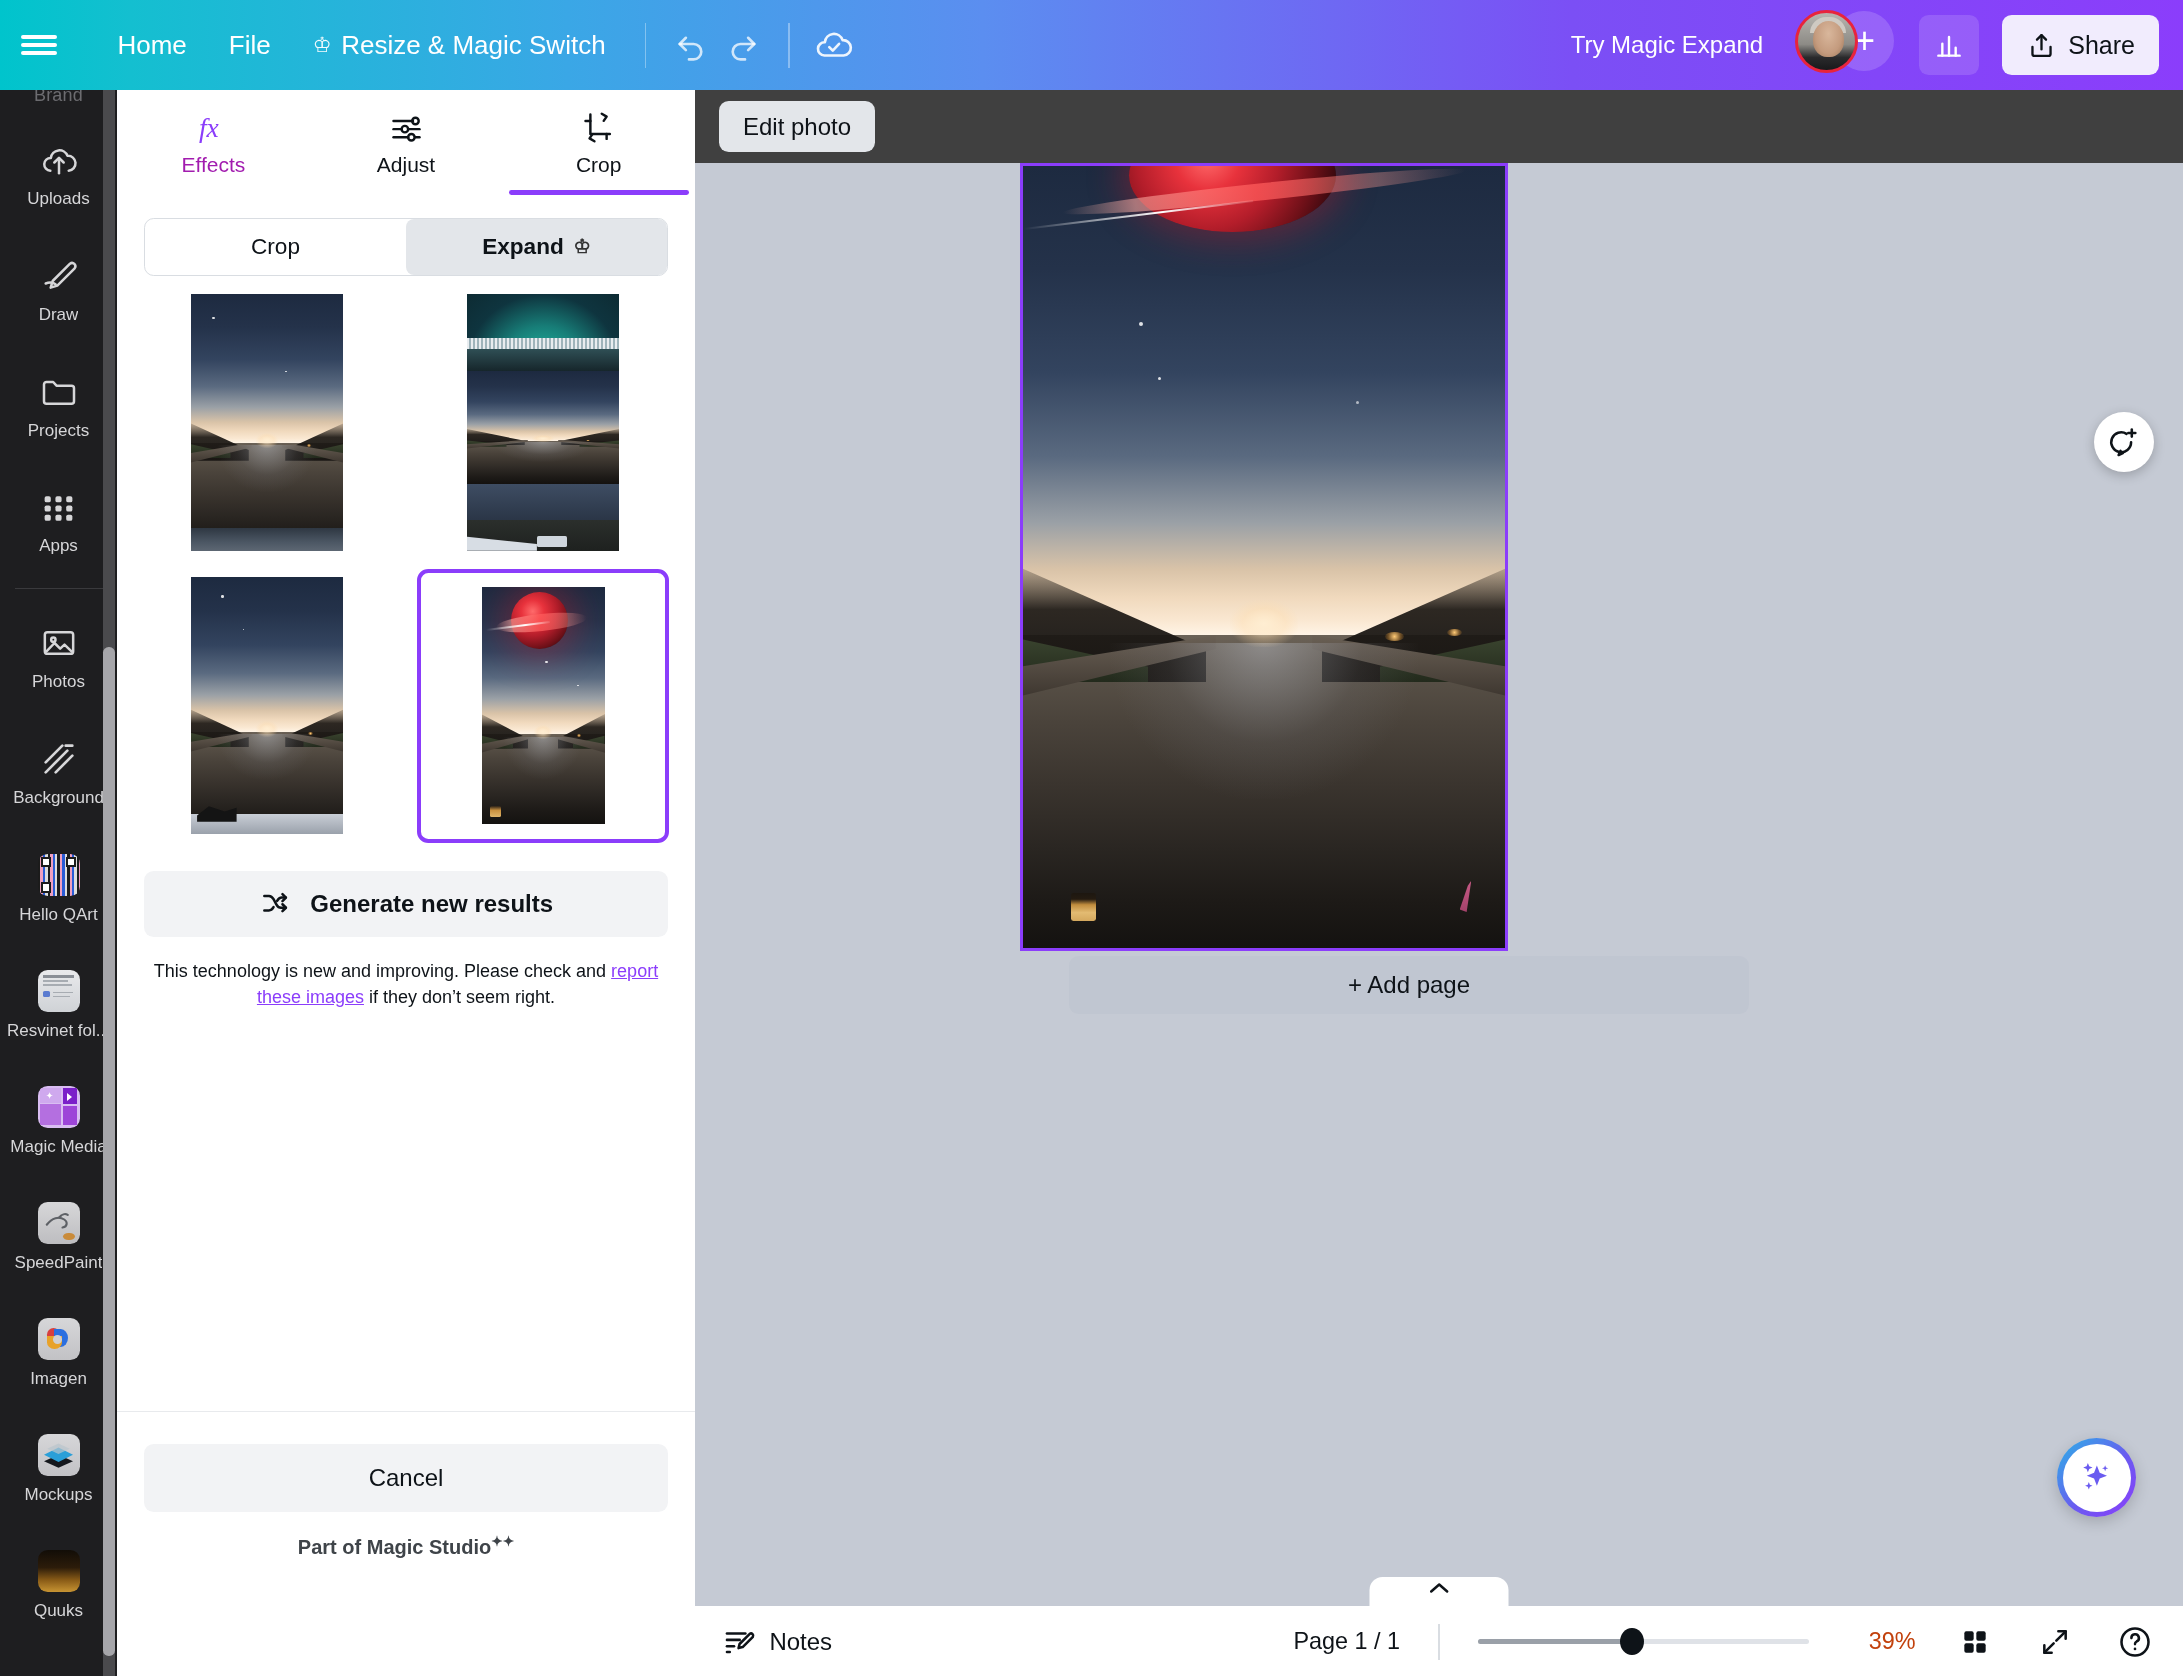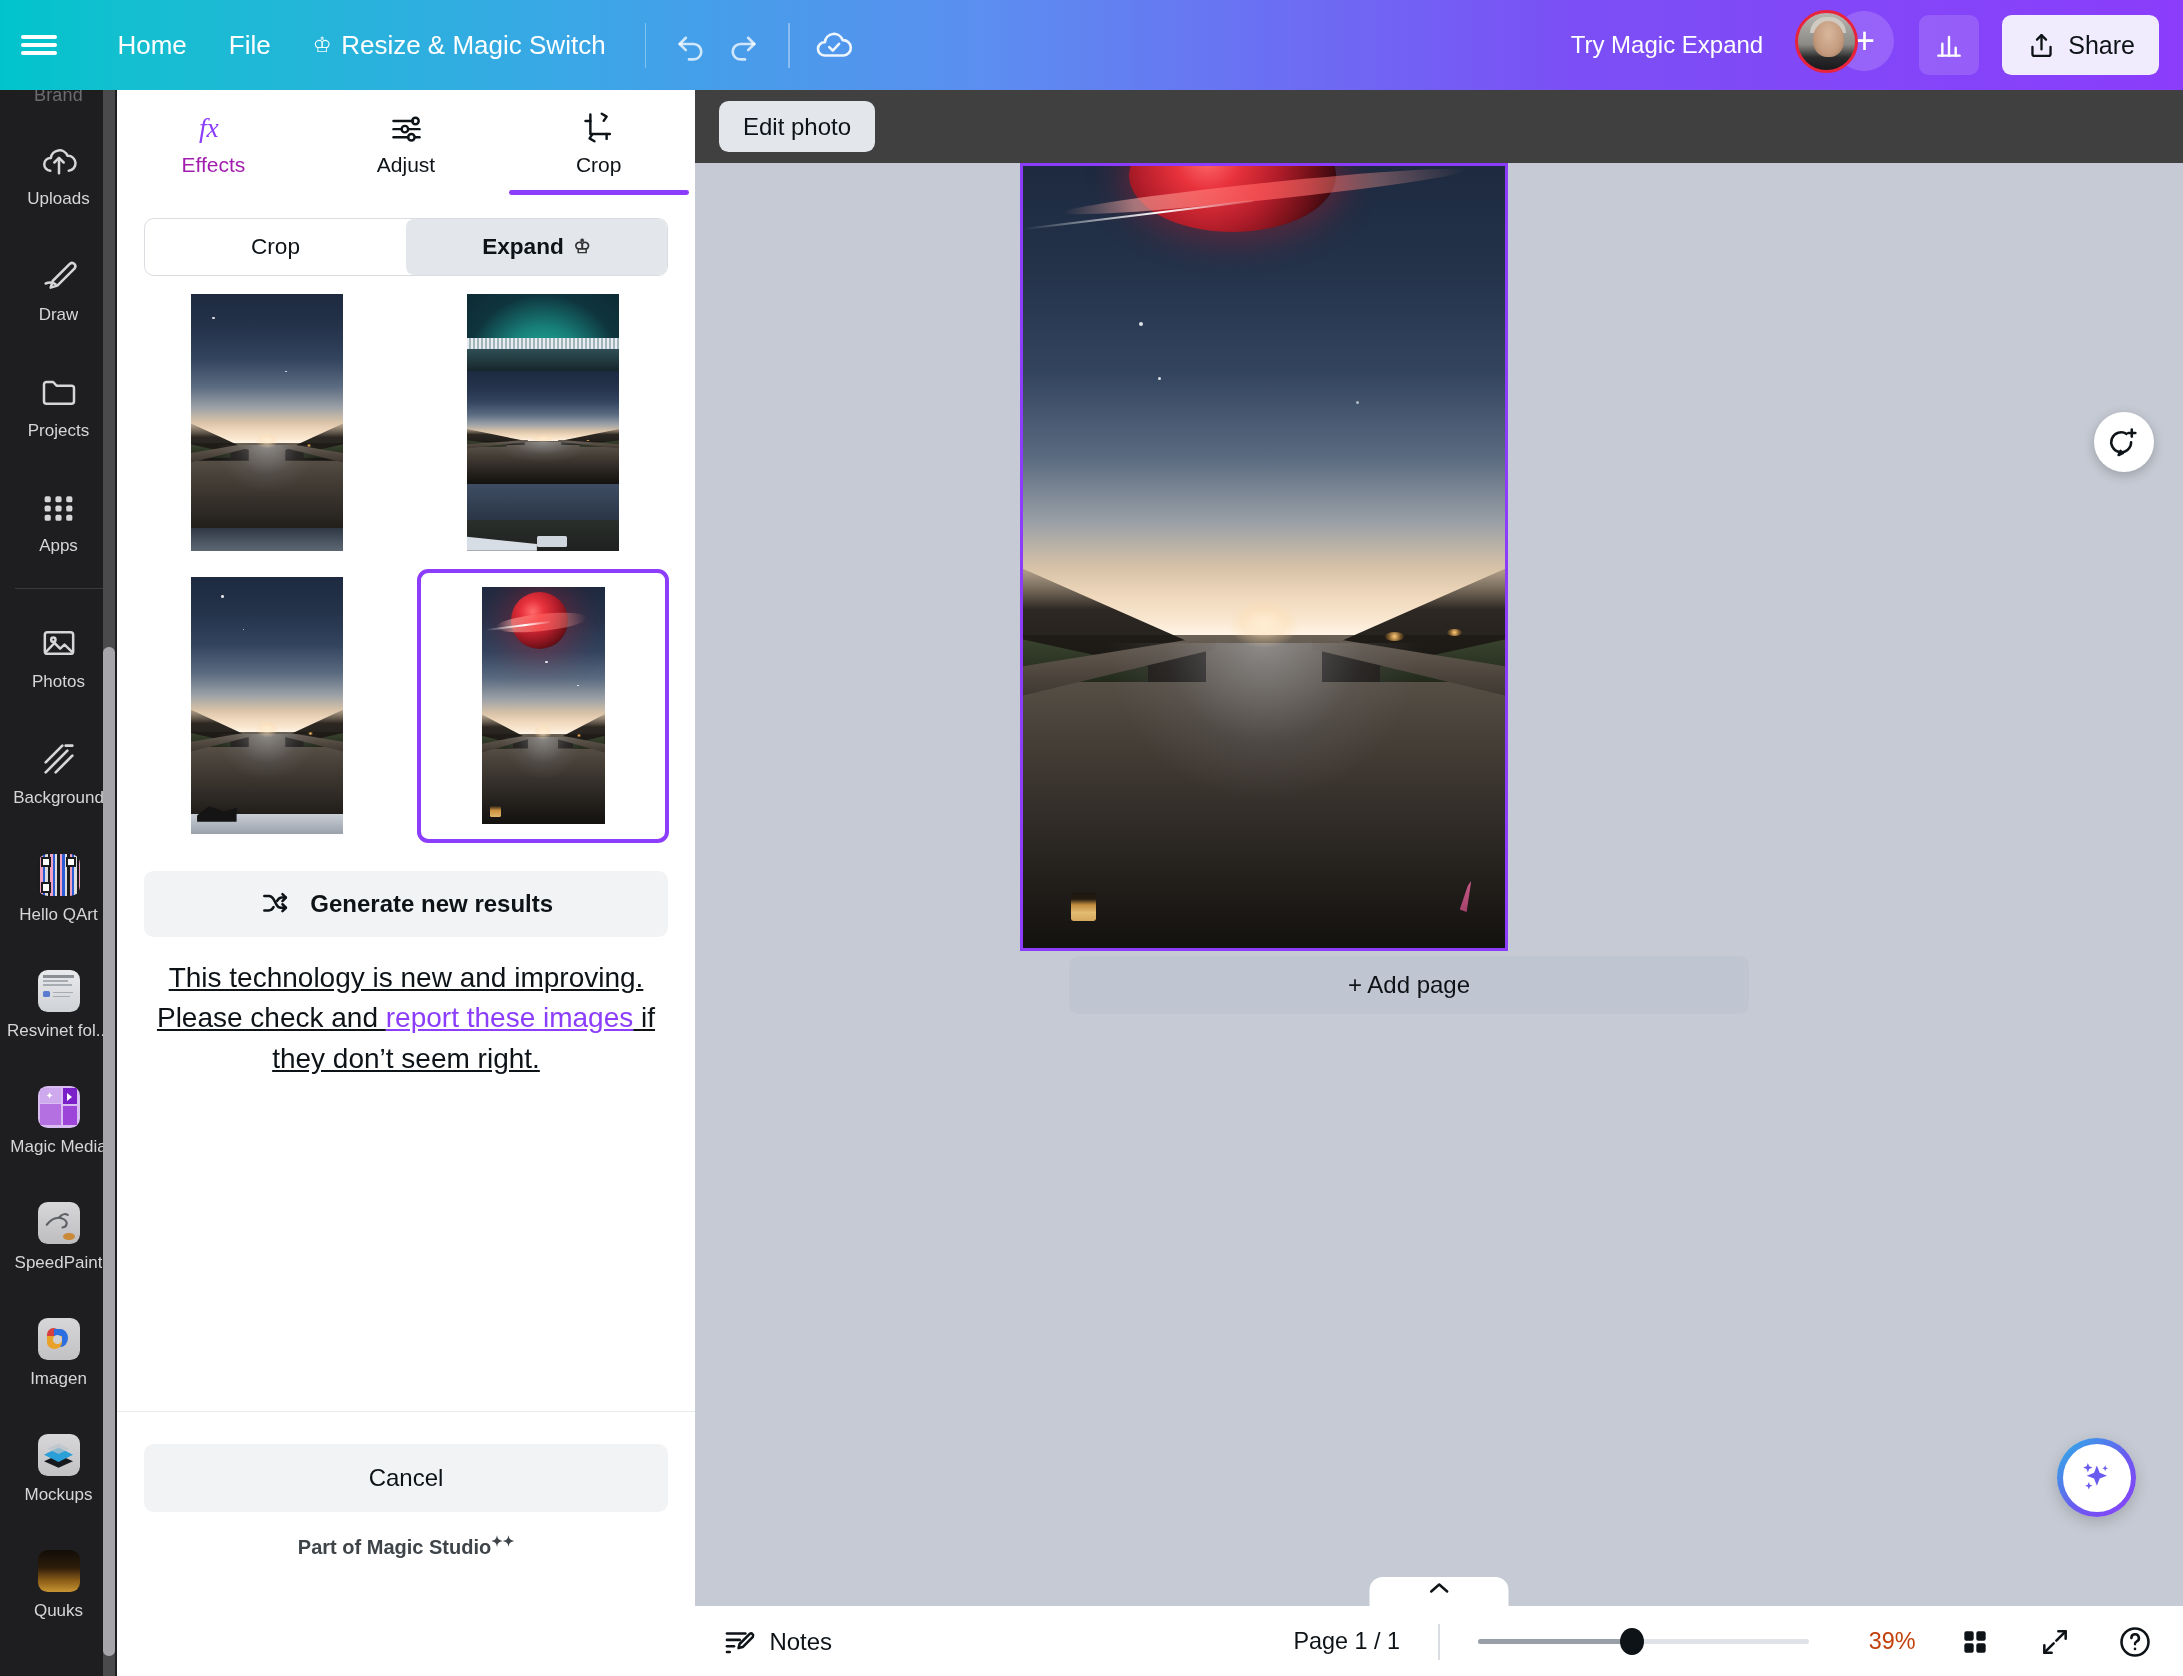--- a/index.html
+++ b/index.html
@@ -194,21 +194,21 @@
     position:absolute; left:0; right:0; top:0; height: 34%;
     background: radial-gradient(ellipse at 50% 90%, rgba(35,215,185,.85) 0%, rgba(30,180,165,.6) 38%, rgba(20,90,110,.2) 70%, rgba(0,0,0,0) 100%);
   }
 
   .gen-btn {
     margin: 18px 27px 0 27px; height: 66px; background: #f2f3f5; border-radius: 9.7px;
     display:flex; align-items:center; justify-content:center; gap: 19.4px; cursor:pointer;
   }
   .gen-btn span { font-size: 24px; font-weight: 700; color:#0e1318; }
   .disclaimer {
-    margin: 21px 34px 0 34px; font-size: 28px; line-height: 1.45; color:#0e1318; text-align:center;text-decoration:underline;
+    margin: 21px 34px 0 34px; font-size: 18px; line-height: 1.45; color:#0e1318; text-align:center;
   }
   .disclaimer a { color:#8b3dfb; text-decoration: underline; cursor:pointer; }
 
   .panel-footer {
     margin-top: auto; border-top: 1.6px solid #e8eaed; padding: 32px 27px 19.4px 27px;
   }
   .footer-btns { display:flex; gap: 18px; }
   .btn-cancel {
     flex:1; height: 68px; background:#f2f3f5; border-radius: 9.7px; border:none;
     font-size: 24px; color:#0e1318; cursor:pointer; font-family:"Liberation Sans", sans-serif;

